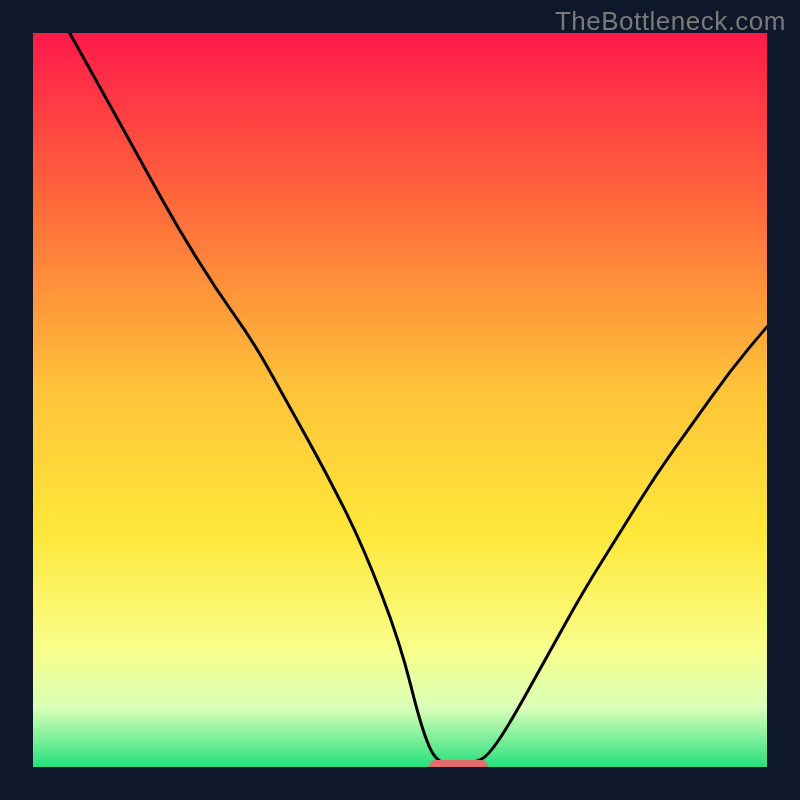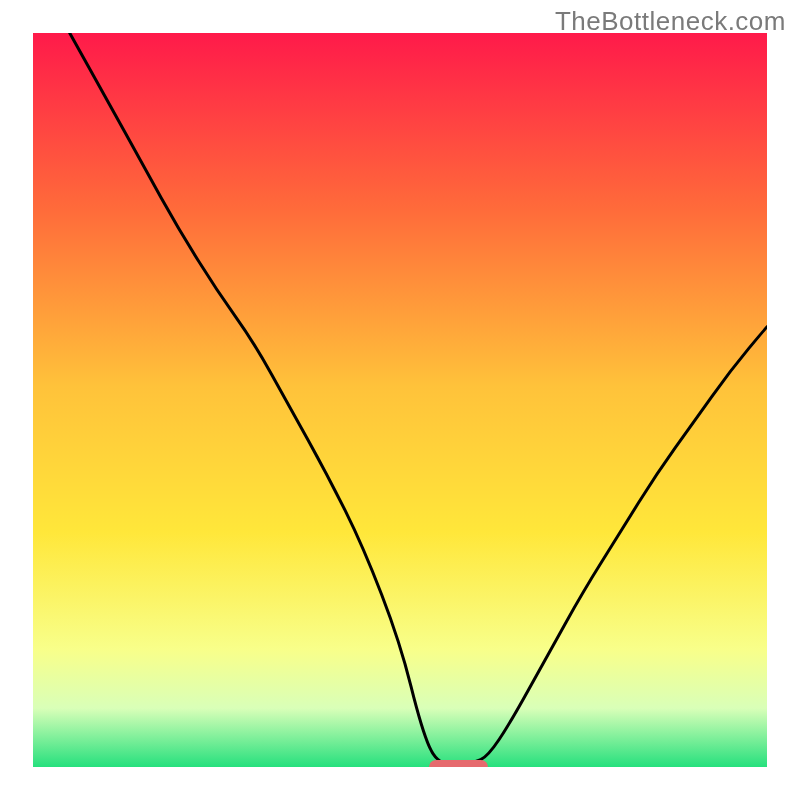--- a/index.html
+++ b/index.html
@@ -8,21 +8,21 @@
     width: 800px;
     height: 800px;
     background: #000;
     font-family: Arial, Helvetica, sans-serif;
     overflow: hidden;
   }
   .frame {
     position: relative;
     width: 800px;
     height: 800px;
-    background: #ffffff;
+    background: #0f172a;
   }
   .watermark {
     position: absolute;
     top: 6px;
     right: 14px;
     color: #7a7a7a;
     font-size: 26px;
     font-weight: 500;
     letter-spacing: 0.5px;
     z-index: 50;

